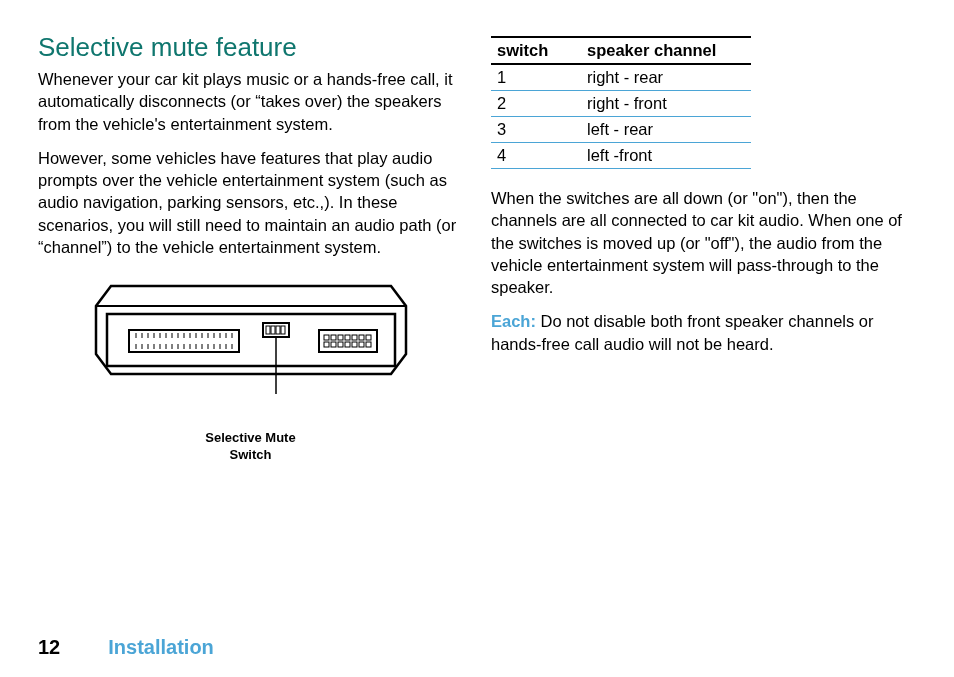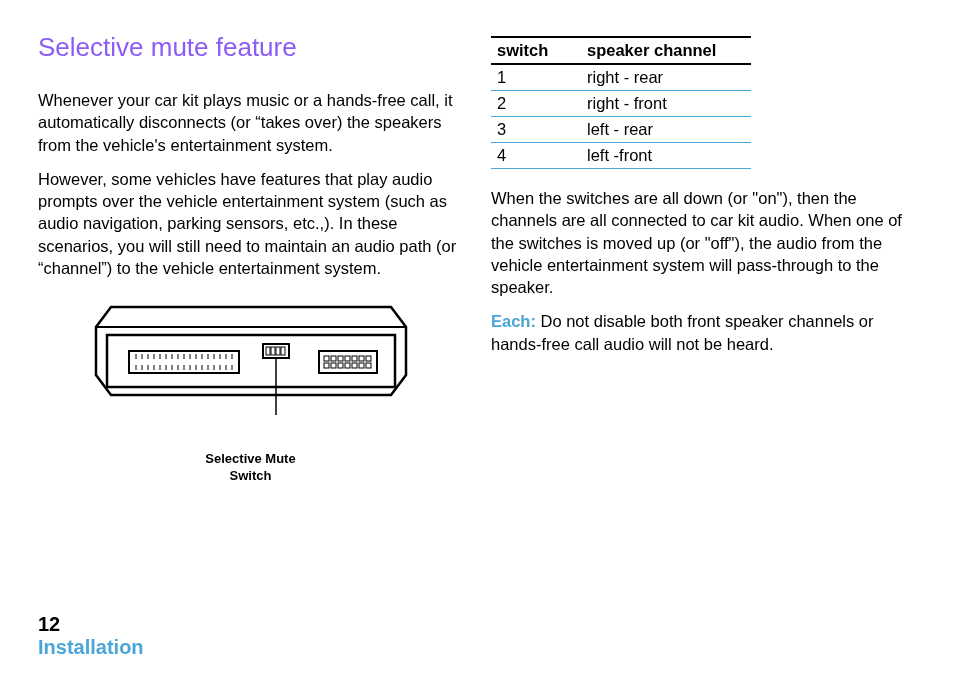--- a/index.html
+++ b/index.html
@@ -20,24 +20,24 @@
     .content {
       display: flex;
       gap: 28px;
       flex: 1;
     }
     .col {
       flex: 1;
       min-width: 0;
     }
     .heading {
-      color: #8b5cf6;
+      color: #0f766e;
       font-size: 26px;
       font-weight: 400;
-      margin-bottom: 26px;
+      margin-bottom: 5px;
     }
     .para {
       font-size: 16.5px;
       line-height: 1.35;
       color: #000;
       margin-bottom: 12px;
     }
     .figure-wrap {
       margin-top: 18px;
       text-align: center;
@@ -76,21 +76,20 @@
     .switch-table td.sw {
       width: 90px;
     }
     .switch-table td.sp {
       width: 170px;
     }
     .footer {
       display: flex;
       align-items: baseline;
       padding-top: 6px;
-      flex-direction: column;
     }
     .page-num {
       font-size: 20px;
       font-weight: bold;
       color: #000;
       margin-right: 48px;
     }
     .section-name {
       font-size: 20px;
       color: #4ba5d6;

